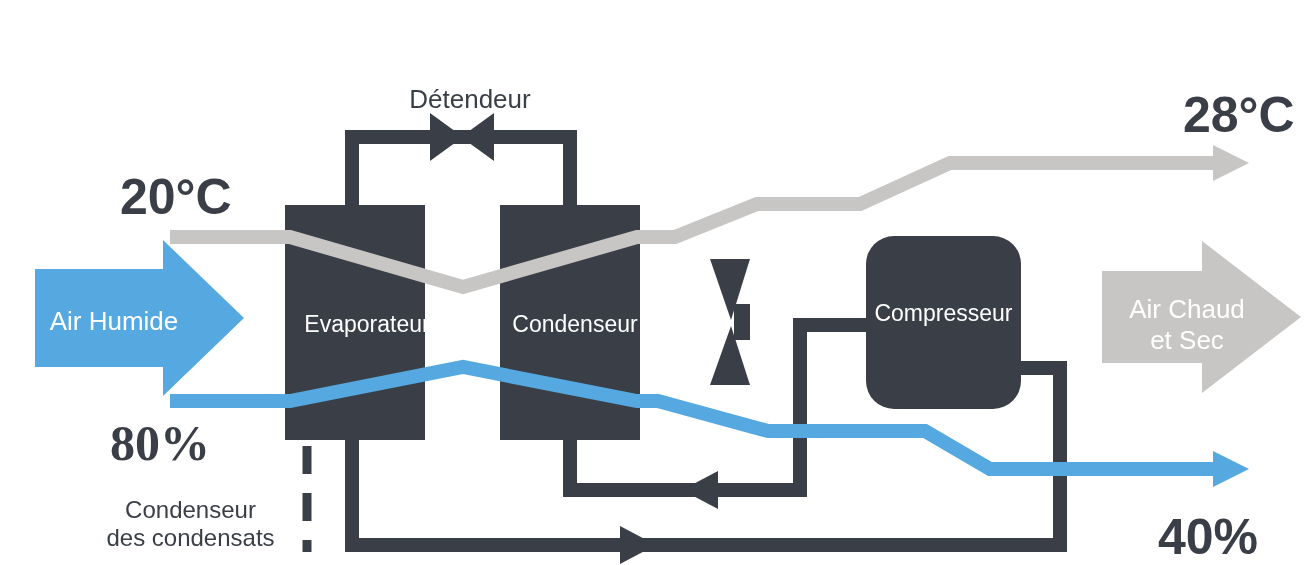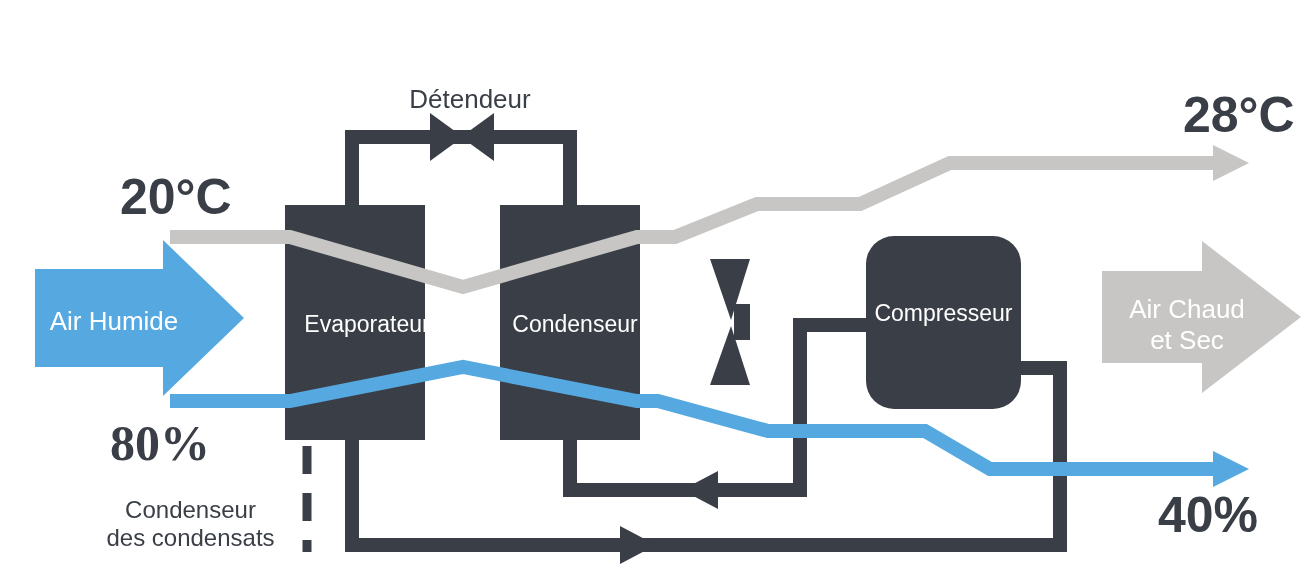--- a/index.html
+++ b/index.html
@@ -88,20 +88,20 @@
 
   <div class="label comp white center" style="left:866px; top:301px; width:155px;">Compresseur</div>
 
   <div class="label mid white center" style="left:1107px; top:294px; width:160px;">
     <span class="line">Air Chaud</span>
     <span class="line">et Sec</span>
   </div>
 
   <div class="label big" style="left:110px; top:418px;font-family:Liberation Serif, serif;">80%</div>
 
-  <div class="label big" style="left:1158px; top:490px;">40%</div>
+  <div class="label big" style="left:1158px; top:512px;">40%</div>
 
   <div class="label small center" style="left:88px; top:496px; width:205px;">
     <span class="line">Condenseur</span>
     <span class="line">des condensats</span>
   </div>
 
 </div>
 
 </body></html>

